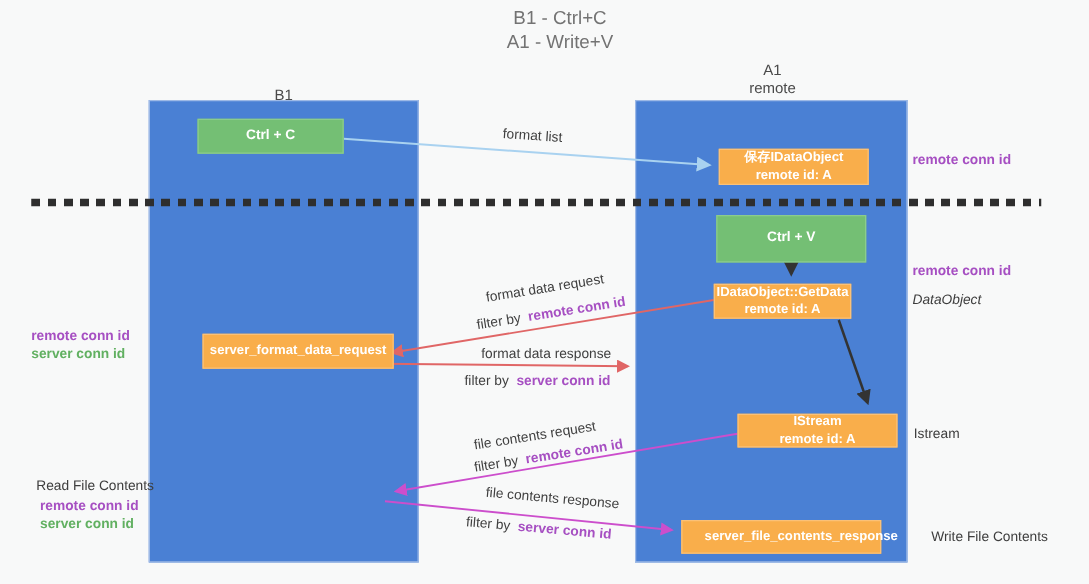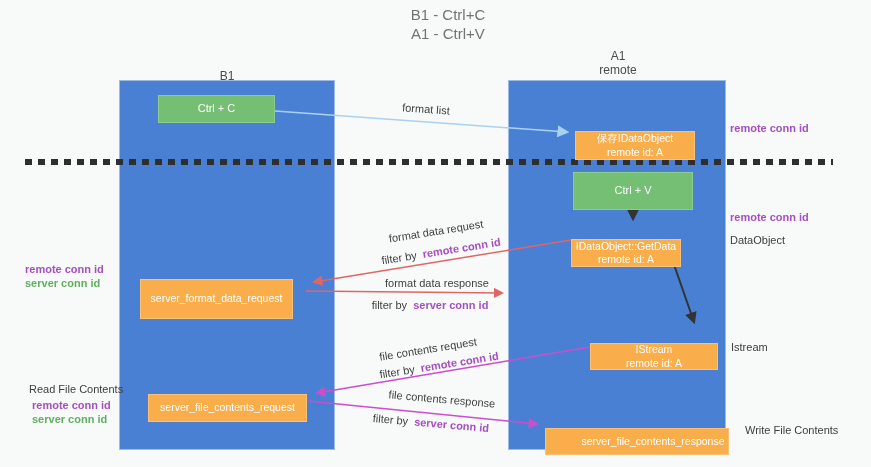--- a/index.html
+++ b/index.html
@@ -8,44 +8,44 @@
 
   .title{position:absolute;left:448px;top:6px;transform:translateX(-50%);
          text-align:center;font-size:15px;color:#737373;line-height:1.25;white-space:nowrap;}
 
   .lane-hdr{position:absolute;transform:translateX(-50%);text-align:center;
             font-size:12px;color:#4a4a4a;line-height:1.15;white-space:nowrap;}
 
   .lane{position:absolute;background:#4a80d4;border:1px solid #9db9e6;box-sizing:border-box;}
 
   .node{position:absolute;display:flex;flex-direction:column;justify-content:center;align-items:center;
-        color:#fff;text-align:center;font-size:11px;line-height:1.25;box-sizing:border-box;white-space:nowrap;}
+        color:#fff;text-align:center;font-size:11px;line-height:1.25;box-sizing:border-box;white-space:nowrap;font-weight:bold;}
   .node.green{background:#74bf74;border:1px solid #8ccc8c;}
-  .node.orange{background:#f9ae4b;border:1px solid #fbc177;font-size:10.5px;margin-top:12px;}
+  .node.orange{background:#f9ae4b;border:1px solid #fbc177;font-size:10.5px;}
 
   .sep{position:absolute;left:25px;top:159px;width:808px;height:6px;
        background:repeating-linear-gradient(90deg,#2e2e2e 0 7px,transparent 7px 13px);}
 
   .edges{position:absolute;left:0;top:0;pointer-events:none;}
 
   .lbl{position:absolute;font-size:11px;color:#3f3f3f;white-space:nowrap;
        transform:translate(-50%,-50%) rotate(var(--r,0deg));}
   .lbl .purple{color:#a64fc2;font-weight:bold;margin-left:3px;}
   .mlbl{position:absolute;font-size:11px;white-space:nowrap;color:#3d3d3d;}
   .mlbl.purple{color:#a64fc2;font-weight:bold;}
   .mlbl.green{color:#61b061;font-weight:bold;}
 </style>
 </head>
 <body>
 
 <div class="canvas">
 
   <div class="title">
     <div>B1 - Ctrl+C</div>
-    <div>A1 - Ctrl+V</div>
+    <div>A1 - Write+V</div>
   </div>
 
   <div class="lane-hdr" style="left:227px;top:54px;margin-top:16px;">
     <div>B1</div>
     <div>connection</div>
   </div>
   <div class="lane-hdr" style="left:618px;top:50px;">
     <div>A1</div>
     <div>remote</div>
   </div>
@@ -86,31 +86,28 @@
     <span>保存IDataObject</span>
     <span>remote id: A</span>
   </div>
   <div class="node green" style="left:573px;top:172px;width:120px;height:38px;">
     <span>Ctrl + V</span>
   </div>
   <div class="node orange" style="left:571px;top:227px;width:110px;height:28px;">
     <span>IDataObject::GetData</span>
     <span>remote id: A</span>
   </div>
-  <div class="node orange" style="left:140px;top:267px;width:153px;height:40px;">
+  <div class="node orange" style="left:162px;top:267px;width:153px;height:28px;">
     <span>server_format_data_request</span>
   </div>
   <div class="node orange" style="left:590px;top:331px;width:128px;height:27px;">
     <span>IStream</span>
     <span>remote id: A</span>
   </div>
-  <div class="node orange" style="left:148px;top:382px;width:159px;height:28px;">
-    <span>server_file_contents_request</span>
-  </div>
-  <div class="node orange" style="left:545px;top:416px;width:184px;height:27px;padding-left:32px;">
+  <div class="node orange" style="left:545px;top:416px;width:160px;height:27px;padding-left:32px;">
     <span>server_file_contents_response</span>
   </div>
 
   <div class="lbl" style="left:426px;top:109px;--r:4deg;">format list</div>
 
   <div class="lbl" style="left:436px;top:231px;--r:-9deg;">format data request</div>
   <div class="lbl" style="left:441px;top:251px;--r:-9deg;">
     <span>filter by</span>
     <span class="purple">remote conn id</span>
   </div>
@@ -134,17 +131,17 @@
   </div>
 
   <div class="mlbl purple" style="left:25px;top:263px;">remote conn id</div>
   <div class="mlbl green" style="left:25px;top:277px;">server conn id</div>
   <div class="mlbl" style="left:29px;top:383px;">Read File Contents</div>
   <div class="mlbl purple" style="left:32px;top:399px;">remote conn id</div>
   <div class="mlbl green" style="left:32px;top:413px;">server conn id</div>
 
   <div class="mlbl purple" style="left:730px;top:122px;">remote conn id</div>
   <div class="mlbl purple" style="left:730px;top:211px;">remote conn id</div>
-  <div class="mlbl" style="left:730px;top:234px;">DataObject</div>
+  <div class="mlbl" style="left:730px;top:234px;font-style:italic;">DataObject</div>
   <div class="mlbl" style="left:731px;top:341px;">Istream</div>
   <div class="mlbl" style="left:745px;top:424px;">Write File Contents</div>
 
 </div>
 
 </body></html>

